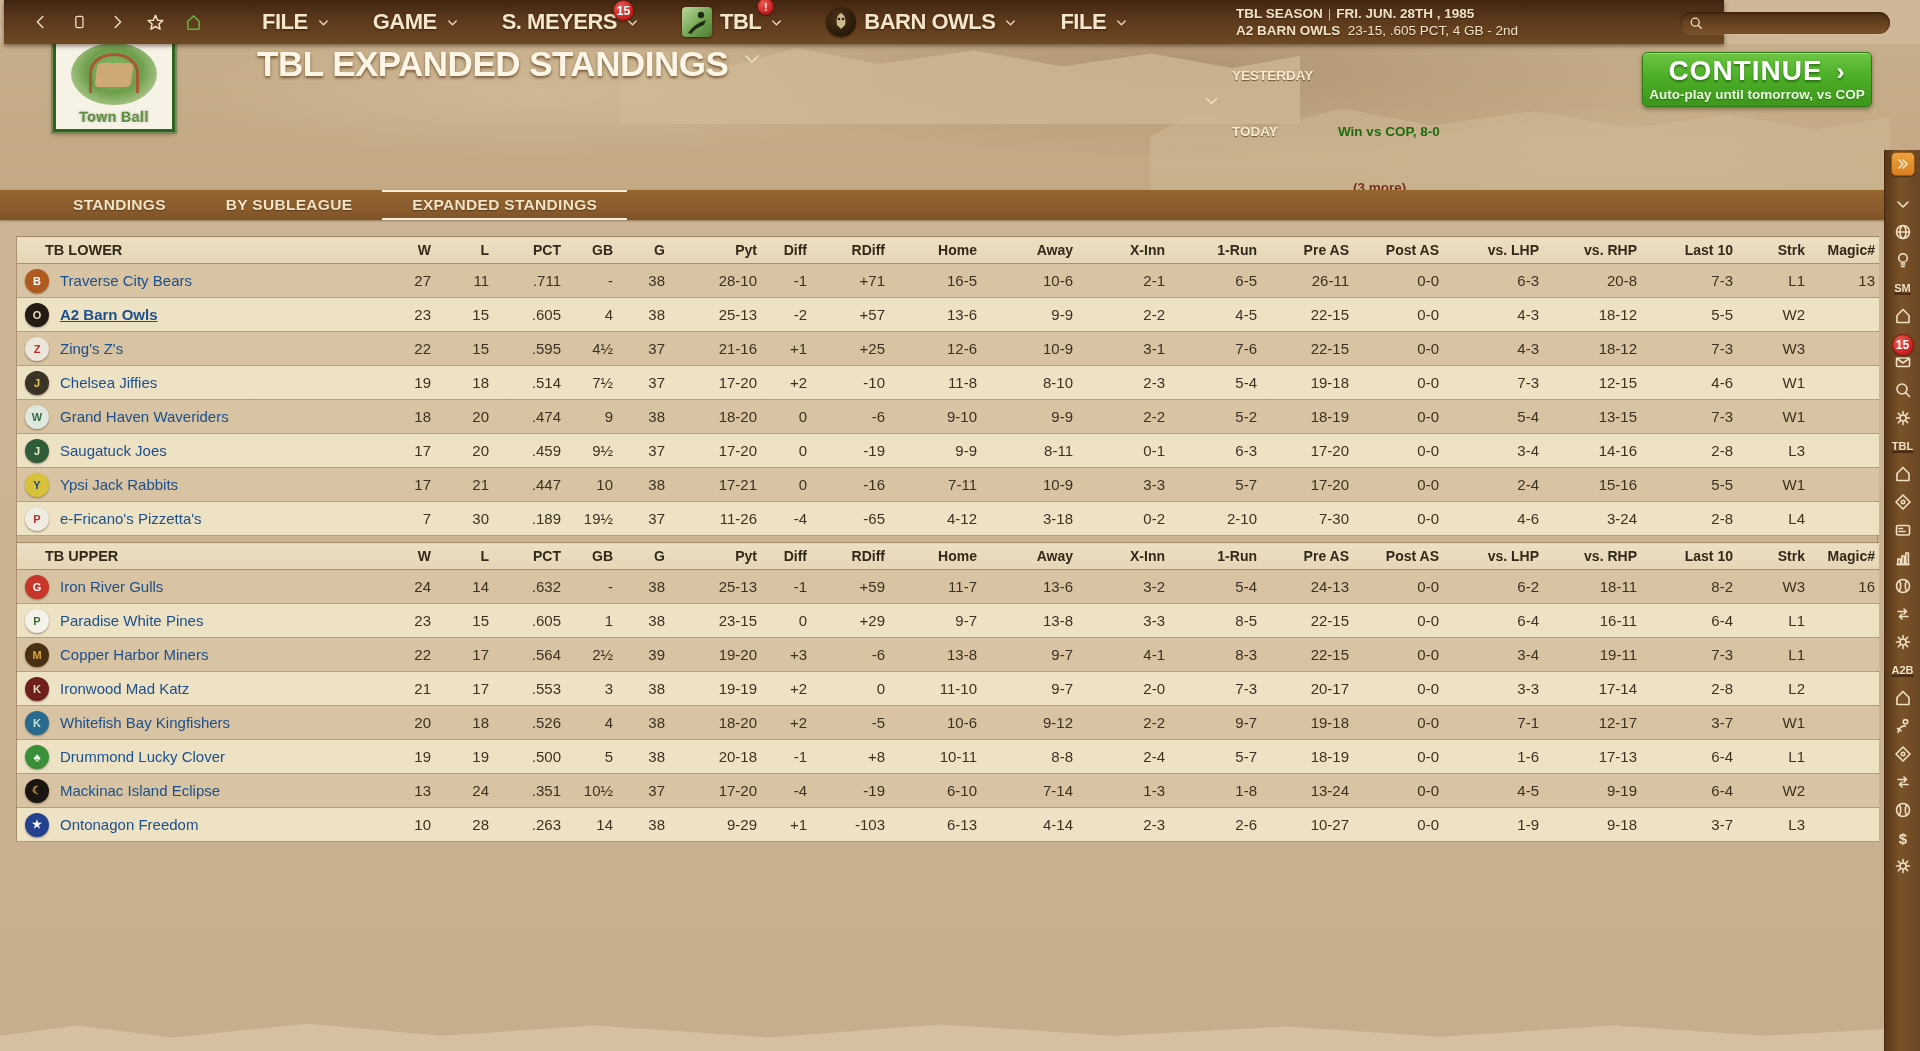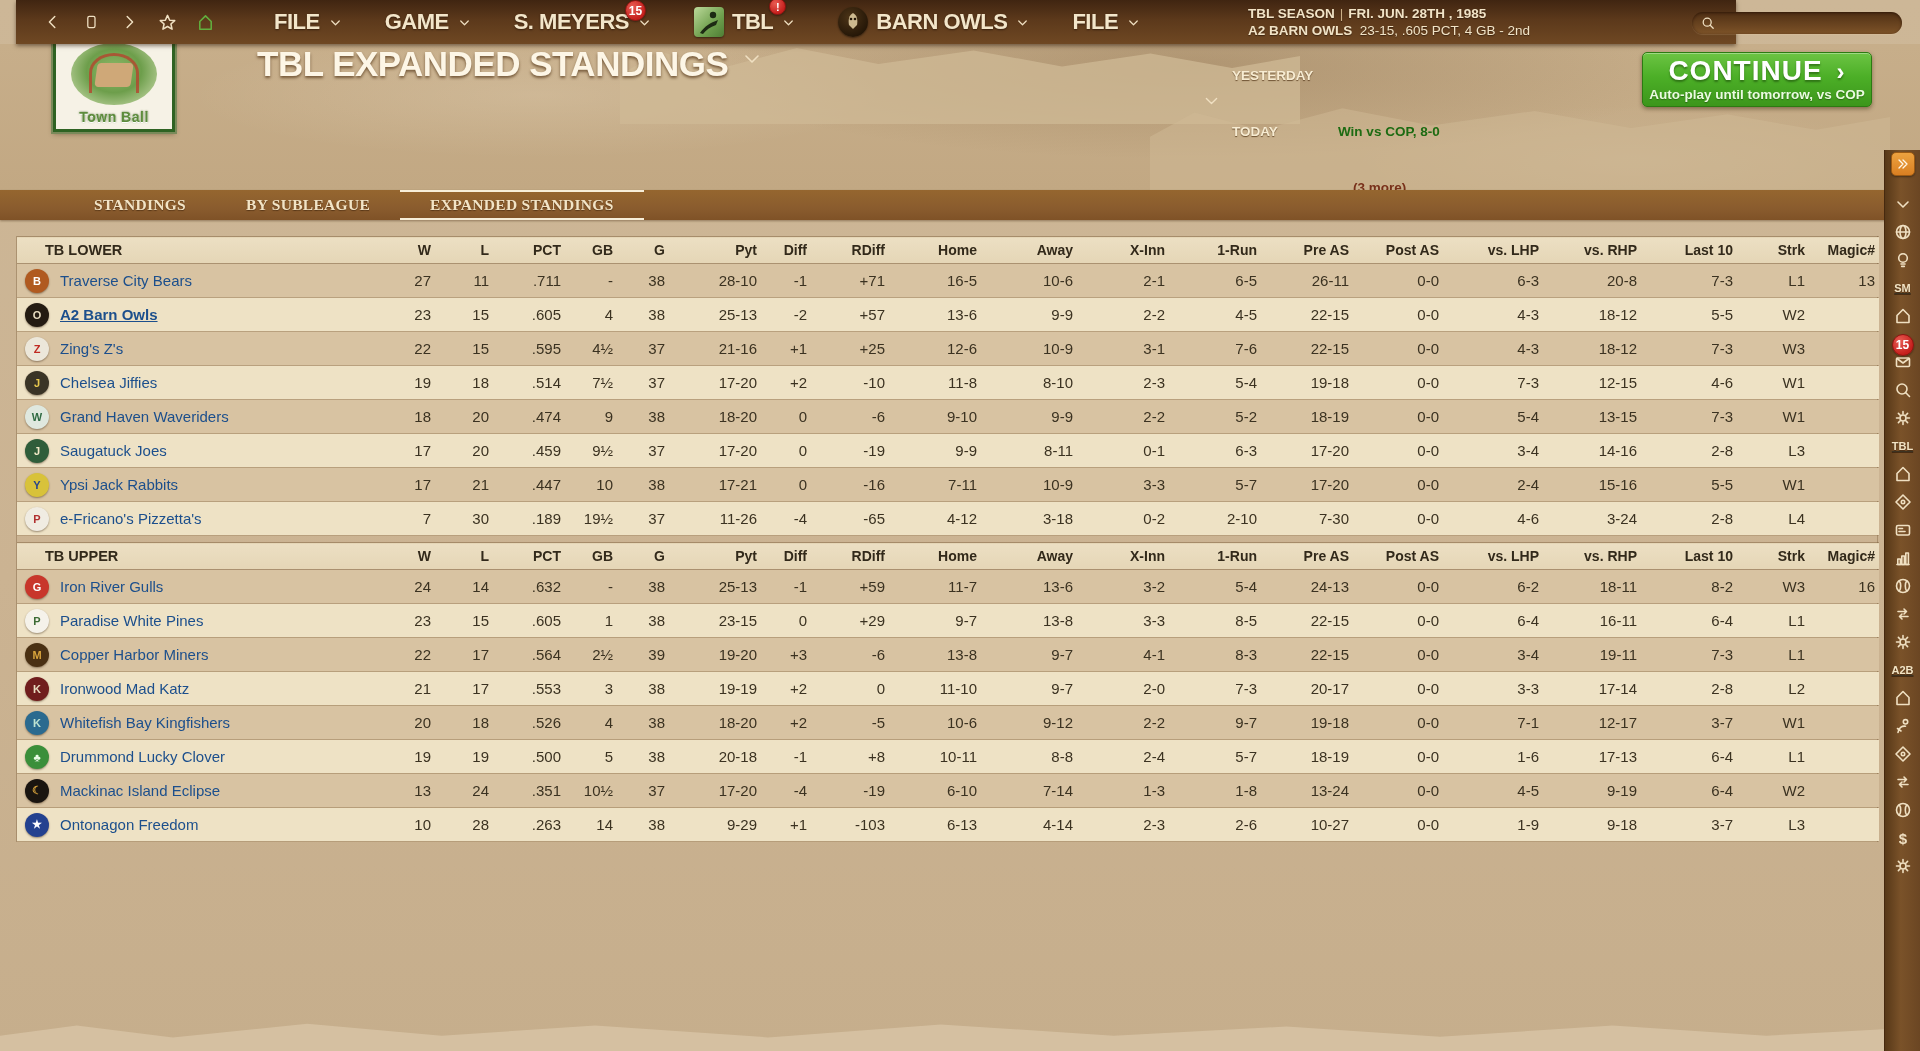--- a/index.html
+++ b/index.html
@@ -5,21 +5,21 @@
   * { margin:0; padding:0; box-sizing:border-box; }
   html,body { width:1920px; height:1051px; overflow:hidden; }
   body {
     font-family:"Liberation Sans", sans-serif;
     background:linear-gradient(180deg,#cdb797 0%,#cbb392 55%,#c6ae8c 100%);
     position:relative; color:#3c3322;
   }
 
   
   .topbar {
-    position:absolute; top:0; left:16px; width:1720px; height:44px;
+    position:absolute; top:0; left:4px; width:1720px; height:44px;
     background:linear-gradient(180deg,#402511 0%,#5c391c 0%,#5c391b 45%,#6f4823 100%);
     background:linear-gradient(180deg,#402511,#5c391b 45%,#6f4823);
     display:flex; align-items:center; z-index:50;
     box-shadow:0 2px 4px rgba(40,20,5,.5);
   }
   .navicons { display:flex; align-items:center; gap:16px; margin-left:26px; }
   .navicons .icon-btn { width:22px; height:22px; display:flex; align-items:center; justify-content:center; cursor:pointer; }
   .menubar { display:flex; align-items:center; gap:42px; margin-left:58px; }
   .menu-item { display:flex; align-items:center; gap:8px; cursor:pointer; position:relative; }
   .menu-label {
@@ -96,23 +96,22 @@
     display:flex; flex-direction:column; align-items:center; justify-content:center; gap:1px;
   }
   .continue-main { color:#fff; font-size:28px; font-weight:bold; letter-spacing:1px; text-shadow:0 2px 2px rgba(20,60,5,.5); line-height:28px; }
   .continue-arrow { font-size:24px; margin-left:14px; font-weight:bold; }
   .continue-sub { color:#eafbe0; font-size:13.5px; font-weight:bold; text-shadow:0 1px 1px rgba(20,60,5,.5); }
 
   
   .tabbar {
     position:absolute; top:190px; left:0; width:1892px; height:30px;
     background:linear-gradient(180deg,#95662f,#8a5c2e 60%,#7f5227);
-    display:flex; align-items:stretch; padding-left:64px; gap:0;
+    display:flex; align-items:stretch; padding-left:43px; gap:0;
     box-shadow:0 1px 2px rgba(60,35,10,.4);
-    font-family:Liberation Serif, serif;
   }
   .tab { display:flex; align-items:center; padding:0 30px; cursor:pointer;
     font-size:15.5px; font-weight:bold; color:#f2e4c6; letter-spacing:.3px;
     text-shadow:0 1px 1px rgba(50,25,5,.55); border-top:2px solid transparent; border-bottom:2px solid transparent; }
   .tab.active { border-top:2px solid #f7eed9; border-bottom:2px solid #f7eed9; }
 
   
   .standings-wrap { position:absolute; top:236px; left:16px; width:1862px;
      border-left:1px solid rgba(110,80,45,.35); border-right:1px solid rgba(110,80,45,.35); }
   table.standings { width:100%; border-collapse:collapse; table-layout:fixed; }

